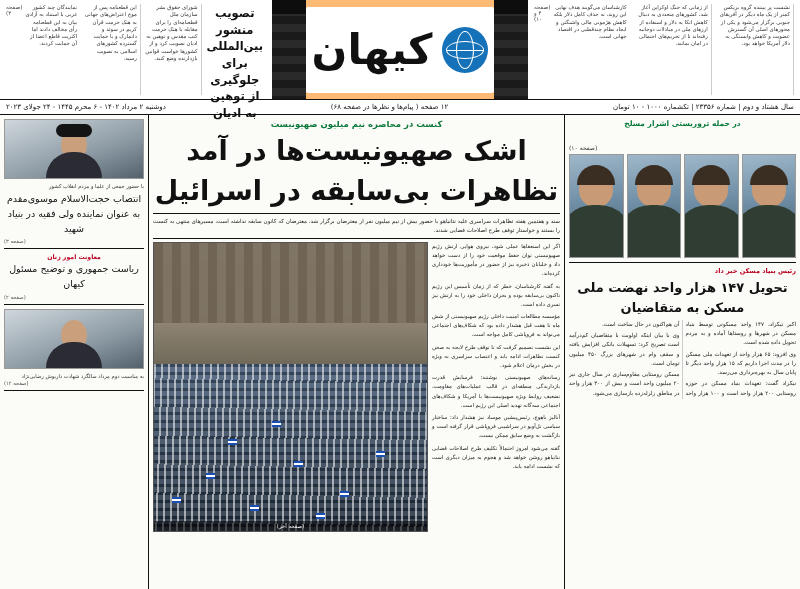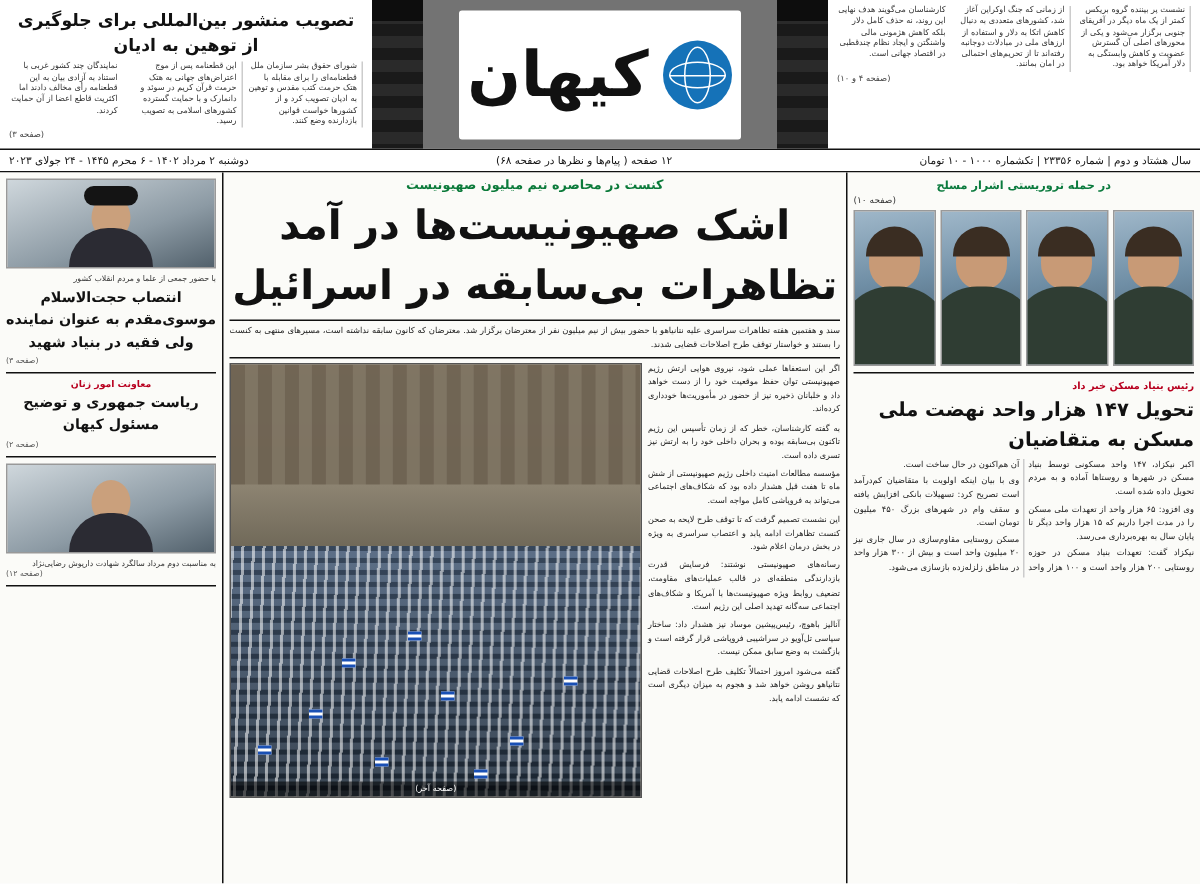--- a/index.html
+++ b/index.html
@@ -22,27 +22,26 @@
     height: 100px;
     background: #ffffff;
     display: flex;
     align-items: stretch;
     border-bottom: 1px solid #111;
   }
   .mast-left, .mast-right {
     flex: 1 1 0;
     padding: 4px 6px;
     display: flex;
-    flex-direction: column;
     gap: 2px;
   }
   .mast-center {
-    width: 304px;
+    width: 256px;
     position: relative;
-    background: #737373;
+    background: #fdba74;
     display: flex;
     align-items: center;
     justify-content: center;
     flex-direction: column;
   }
   .flag-band {
     position: absolute;
     top: 0; bottom: 0;
     width: 34px;
     background:
@@ -125,21 +124,21 @@
     background: #fbfbf8;
   }
   .col { padding: 4px; }
   .col-right { width: 236px; border-left: 1px solid #111; }
   .col-main  { width: 416px; border-left: 1px solid #111; }
   .col-left  { width: 148px; }
 
   
   .kicker {
     font-size: 7.5px; color: #0a7a3d; text-align: center; font-weight: bold;
-    margin-bottom: 2px;
+    margin-bottom: 16px;
   }
   .r-head {
     font-size: 14px; font-weight: bold; color: #111; text-align: center;
     line-height: 1.45; margin-bottom: 3px;
   }
   .r-sub { font-size: 6px; color: #333; text-align: left; }
   .photo-grid { display: flex; gap: 3px; margin: 3px 0; }
   .portrait {
     flex: 1 1 0; height: 104px; border: 1px solid #999;
     background: linear-gradient(170deg,#9fb7c9 0%,#6f8ea5 45%,#3f5465 100%);
@@ -156,21 +155,21 @@
     background:#2f3d33;
   }
   .portrait i {
     position:absolute; left:50%; top:10px; transform:translateX(-50%);
     width:38px; height:20px; border-radius:19px 19px 0 0; background:#3a2d22;
     z-index:2;
   }
   .divider { border-top: 1px solid #111; margin: 4px 0; }
   .small-kicker { font-size: 6.5px; color: #b8001f; text-align: right; font-weight: bold; }
   .r-head2 {
-    font-size: 13px; font-weight: bold; color: #111; 
+    font-size: 13px; font-weight: bold; color: #111; text-align: center;
     line-height: 1.5; margin: 3px 0;
   }
   .cols2 {
     column-count: 2; column-gap: 6px; column-rule: 1px solid #ccc;
     font-size: 5.6px; color: #222; line-height: 1.65; text-align: justify;
   }
   .cols2 p { margin-bottom: 2px; }
 
   
   .m-kicker { font-size: 8.5px; color: #0b7a3a; text-align: center; font-weight: bold; }
@@ -236,21 +235,21 @@
     content:""; position:absolute; left:50%; bottom:0; transform:translateX(-50%);
     width:56px; height:26px; border-radius:28px 28px 0 0; background:#2b2b33;
   }
   .lphoto.turban::before { background:#caa07c; }
   .lphoto.turban i{
     position:absolute; left:50%; top:4px; transform:translateX(-50%);
     width:36px; height:13px; border-radius:8px; background:#141414; z-index:2;
   }
   .lcap { font-size: 5.2px; color: #333; line-height: 1.6; text-align: justify; }
   .lhead {
-    font-size: 9.5px; font-weight: bold; color: #111; text-align: center;
+    font-size: 9.5px; font-weight: normal; color: #111; text-align: center;
     line-height: 1.55; margin: 2px 0;
   }
   .lkick { font-size: 6.2px; color: #b8001f; font-weight: bold; text-align: center; }
   .lpage { font-size: 5.2px; color: #555; text-align: left; }
 </style>
 </head>
 <body>
 
 <div class="page">
 

